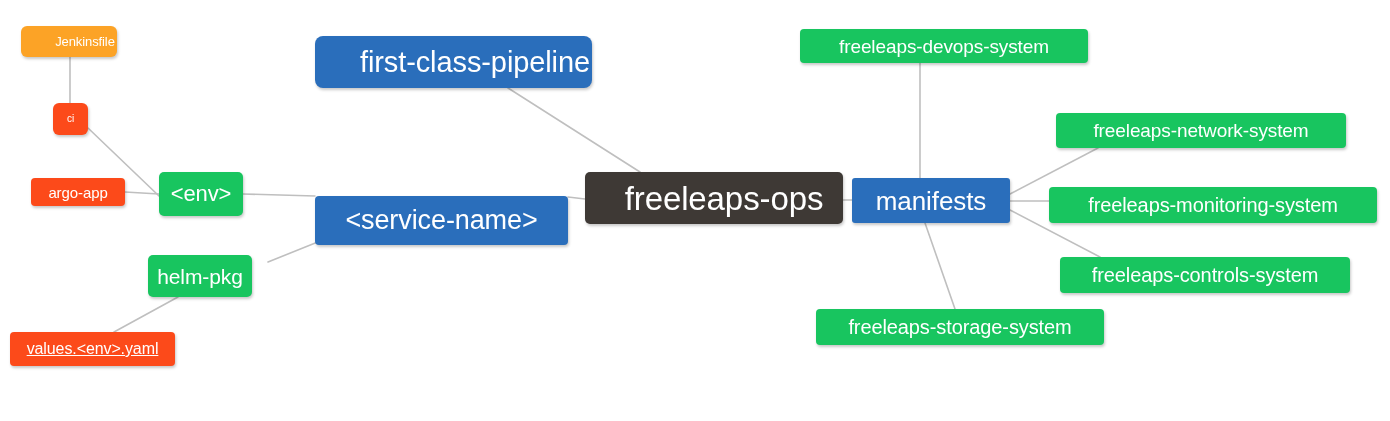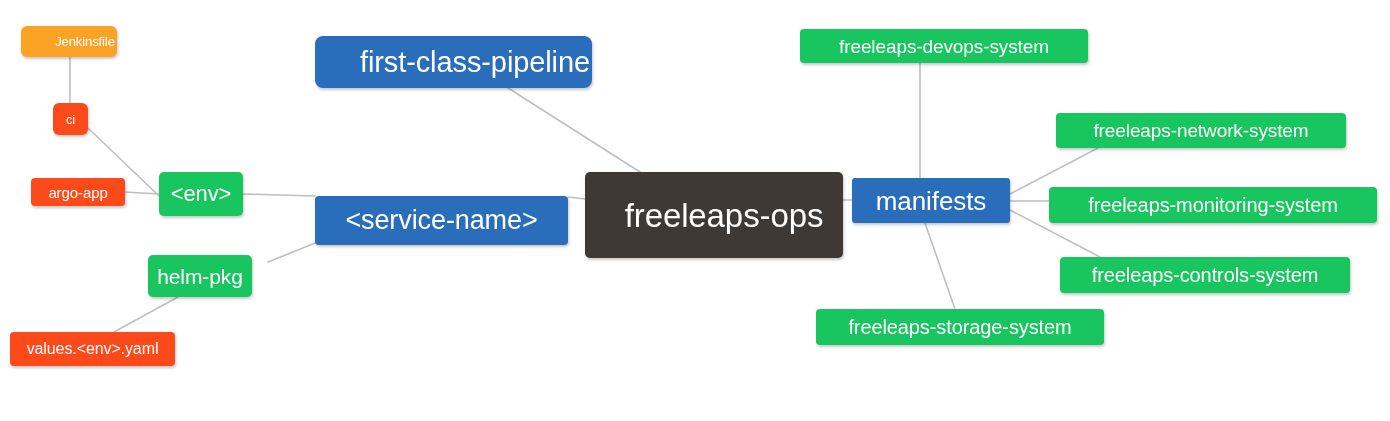--- a/index.html
+++ b/index.html
@@ -57,28 +57,28 @@
       <line x1="568" y1="197" x2="585" y2="199" stroke="#bfbfbf" stroke-width="1.6" stroke-linecap="round"></line>
       <line x1="843" y1="200" x2="852" y2="200" stroke="#bfbfbf" stroke-width="1.6" stroke-linecap="round"></line>
       <line x1="920" y1="178" x2="920" y2="63" stroke="#bfbfbf" stroke-width="1.6" stroke-linecap="round"></line>
       <line x1="1010" y1="194" x2="1098" y2="148" stroke="#bfbfbf" stroke-width="1.6" stroke-linecap="round"></line>
       <line x1="1010" y1="201" x2="1049" y2="201" stroke="#bfbfbf" stroke-width="1.6" stroke-linecap="round"></line>
       <line x1="1010" y1="210" x2="1100" y2="257" stroke="#bfbfbf" stroke-width="1.6" stroke-linecap="round"></line>
       <line x1="925" y1="223" x2="955" y2="309" stroke="#bfbfbf" stroke-width="1.6" stroke-linecap="round"></line>
     </svg>
   <div id="node-layer">
       <div class="node" style="left: 21px; top: 26px; width: 96px; height: 31px; background: rgb(252, 163, 38); font-size: 13px; border-radius: 6px; padding-left: 32px;">Jenkinsfile</div>
-      <div class="node" style="left: 53px; top: 103px; width: 35px; height: 32px; background: rgb(252, 74, 26); font-size: 13px; border-radius: 6px; text-align: center;">ci</div>
+      <div class="node" style="left: 53px; top: 103px; width: 35px; height: 32px; background: rgb(252, 74, 26); font-size: 10px; border-radius: 6px; text-align: center;">ci</div>
       <div class="node" style="left: 31px; top: 178px; width: 94px; height: 28px; background: rgb(252, 74, 26); font-size: 15px; border-radius: 4px;">argo-app</div>
       <div class="node" style="left: 159px; top: 172px; width: 84px; height: 44px; background: rgb(24, 197, 95); font-size: 22px; border-radius: 5px;">&lt;env&gt;</div>
       <div class="node" style="left: 148px; top: 255px; width: 104px; height: 42px; background: rgb(24, 197, 95); font-size: 21px; border-radius: 5px;">helm-pkg</div>
-      <div class="node" style="left: 10px; top: 332px; width: 165px; height: 34px; background: rgb(252, 74, 26); font-size: 16px; border-radius: 4px;">values.&lt;env&gt;.yaml</div>
+      <div class="node" style="left: 10px; top: 332px; width: 165px; height: 34px; background: rgb(252, 74, 26); font-size: 16px; border-radius: 4px; text-decoration: underline;">values.&lt;env&gt;.yaml</div>
       <div class="node" style="left: 315px; top: 36px; width: 277px; height: 52px; background: rgb(42, 110, 187); font-size: 29px; border-radius: 8px; padding-left: 43px;">first-class-pipeline</div>
       <div class="node" style="left: 315px; top: 172px; width: 253px; height: 49px; background: rgb(42, 110, 187); font-size: 27px; border-radius: 4px; margin-top: 24px;">&lt;service-name&gt;</div>
-      <div class="node" style="left: 585px; top: 172px; width: 258px; height: 86px; background: rgb(62, 57, 53); font-size: 33px; border-radius: 5px; padding-left: 20px;">freeleaps-ops</div>
+      <div class="node" style="left: 585px; top: 172px; width: 258px; height: 52px; background: rgb(62, 57, 53); font-size: 33px; border-radius: 5px; padding-left: 20px;">freeleaps-ops</div>
       <div class="node" style="left: 852px; top: 178px; width: 158px; height: 45px; background: rgb(42, 110, 187); font-size: 26px; border-radius: 3px;">manifests</div>
       <div class="node" style="left: 800px; top: 29px; width: 288px; height: 34px; background: rgb(24, 197, 95); font-size: 19px; border-radius: 4px;">freeleaps-devops-system</div>
       <div class="node" style="left: 1056px; top: 113px; width: 290px; height: 35px; background: rgb(24, 197, 95); font-size: 19px; border-radius: 4px; text-align: center;">freeleaps-network-system</div>
       <div class="node" style="left: 1049px; top: 187px; width: 328px; height: 36px; background: rgb(24, 197, 95); font-size: 20px; border-radius: 4px;">freeleaps-monitoring-system</div>
       <div class="node" style="left: 1060px; top: 257px; width: 290px; height: 36px; background: rgb(24, 197, 95); font-size: 20px; border-radius: 4px;">freeleaps-controls-system</div>
       <div class="node" style="left: 816px; top: 309px; width: 288px; height: 36px; background: rgb(24, 197, 95); font-size: 20px; border-radius: 4px; text-align: right;">freeleaps-storage-system</div>
     </div>
 </div>
 
 </body></html>

